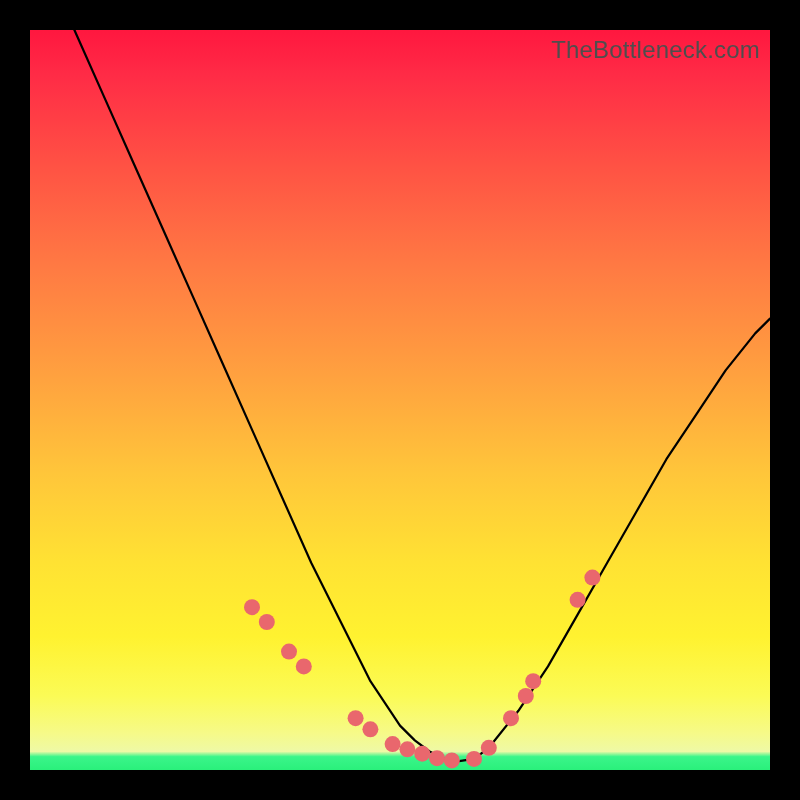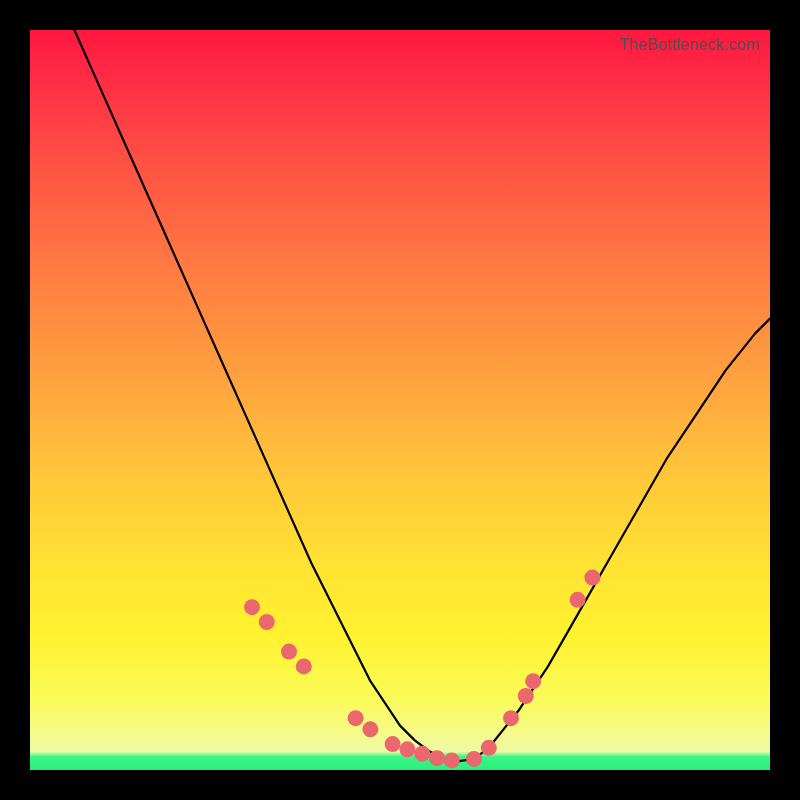--- a/index.html
+++ b/index.html
@@ -40,21 +40,21 @@
         #eef9a6 97.5%,
         #3bf58a 98.2%,
         #2af07b 100%
       );
   }
   .watermark {
     position: absolute;
     top: 6px;
     right: 10px;
     color: #4e4e4e;
-    font-size: 16px;
+    font-size: 24px;
     font-weight: 400;
     letter-spacing: 0.2px;
     user-select: none;
   }
   svg.curve {
     position: absolute;
     left: 0; top: 0;
     width: 740px;
     height: 740px;
     overflow: visible;

